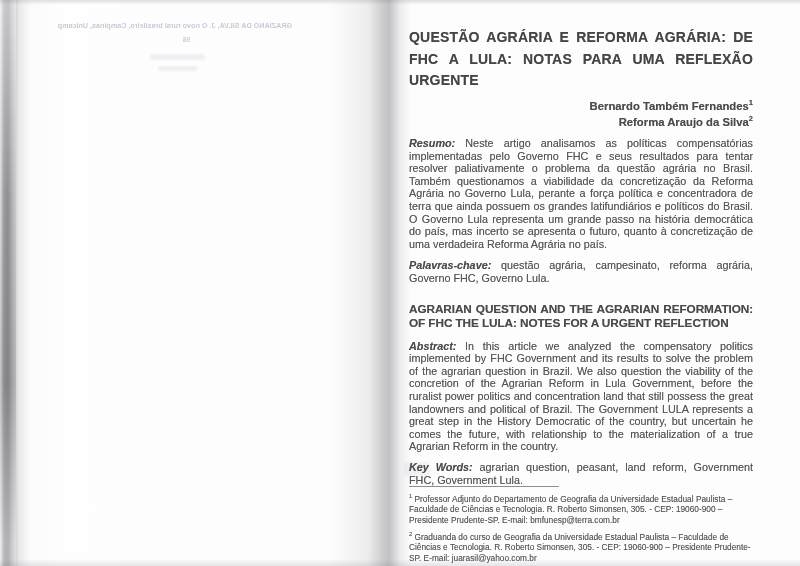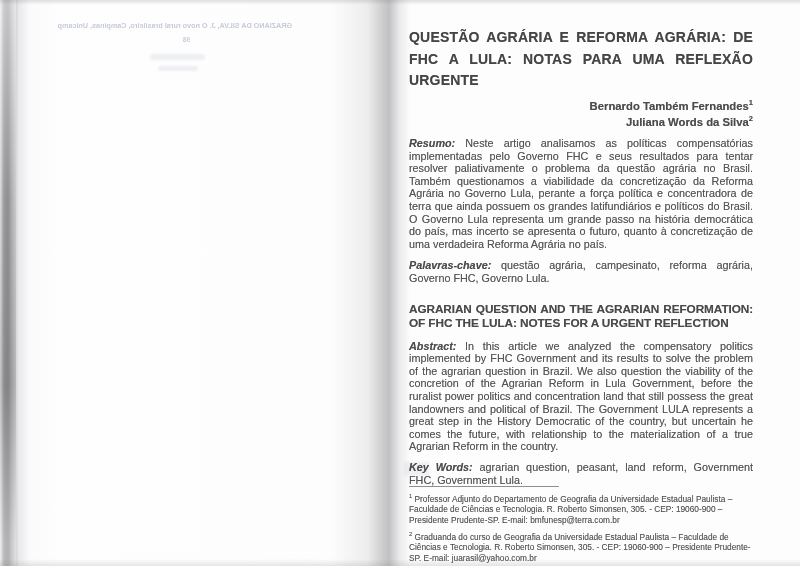--- a/index.html
+++ b/index.html
@@ -75,21 +75,21 @@
   </div>
 
   <div class="right-page">
     <div class="smudge s3"></div>
 
     <div class="content">
       <h1 class="title-pt">QUESTÃO AGRÁRIA E REFORMA AGRÁRIA: DE FHC A LULA: NOTAS PARA UMA REFLEXÃO URGENTE</h1>
 
       <div class="authors">
         <div class="author"><span>Bernardo Também Fernandes</span><sup>1</sup></div>
-        <div class="author"><span>Juliana Words da Silva</span><sup>2</sup></div>
+        <div class="author"><span>Reforma Araujo da Silva</span><sup>2</sup></div>
       </div>
 
       <p class="para resumo"><span class="lbl">Resumo:</span><span> Neste artigo analisamos as políticas compensatórias implementadas pelo Governo FHC e seus resultados para tentar resolver paliativamente o problema da questão agrária no Brasil. Também questionamos a viabilidade da concretização da Reforma Agrária no Governo Lula, perante a força política e concentradora de terra que ainda possuem os grandes latifundiários e políticos do Brasil. O Governo Lula representa um grande passo na história democrática do país, mas incerto se apresenta o futuro, quanto à concretização de uma verdadeira Reforma Agrária no país.</span></p>
 
       <p class="para palavras"><span class="lbl">Palavras-chave:</span><span> questão agrária, campesinato, reforma agrária, Governo FHC, Governo Lula.</span></p>
 
       <h2 class="title-en" style="margin-top:17px;">AGRARIAN QUESTION AND THE AGRARIAN REFORMATION: OF FHC THE LULA: NOTES FOR A URGENT REFLECTION</h2>
 
       <p class="para abstract"><span class="lbl">Abstract:</span><span> In this article we analyzed the compensatory politics implemented by FHC Government and its results to solve the problem of the agrarian question in Brazil. We also question the viability of the concretion of the Agrarian Reform in Lula Government, before the ruralist power politics and concentration land that still possess the great landowners and political of Brazil. The Government LULA represents a great step in the History Democratic of the country, but uncertain he comes the future, with relationship to the materialization of a true Agrarian Reform in the country.</span></p>
 

